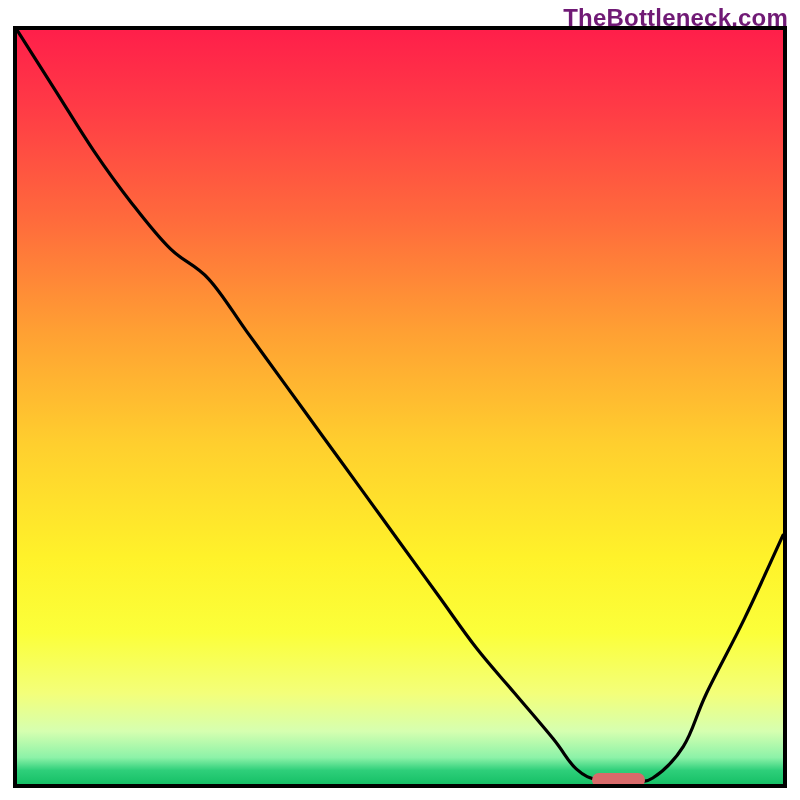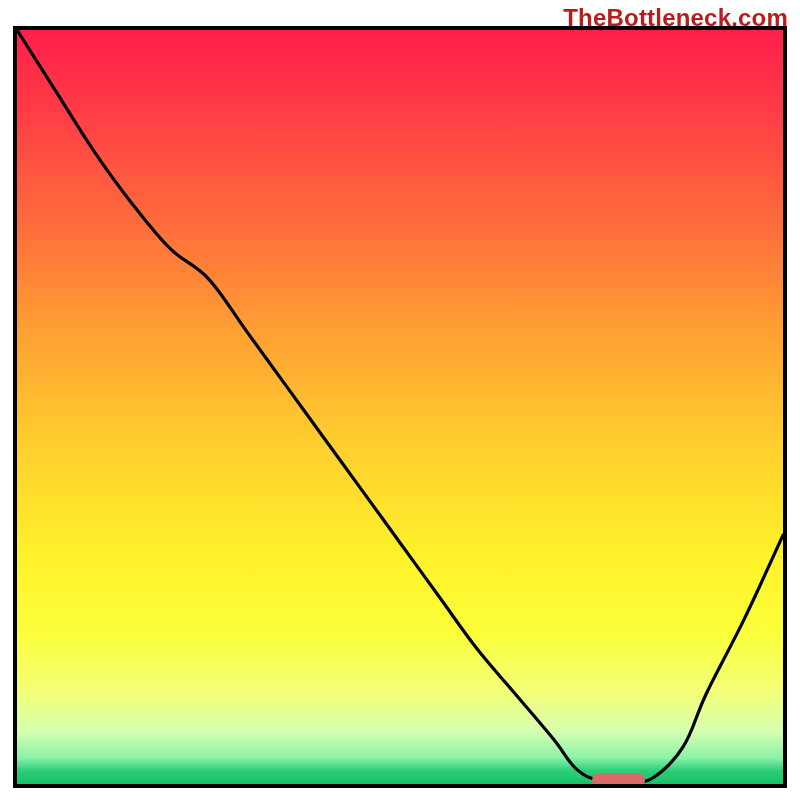--- a/index.html
+++ b/index.html
@@ -10,21 +10,21 @@
     height: 800px;
     position: relative;
     font-family: Arial, Helvetica, sans-serif;
   }
   .watermark {
     position: absolute;
     top: 4px;
     right: 12px;
     font-size: 24px;
     font-weight: 600;
-    color: #b91c1c;
+    color: #701a75;
     letter-spacing: 0.2px;
   }
   .plot-outer {
     position: absolute;
     left: 13px;
     top: 26px;
     width: 774px;
     height: 762px;
   }
   .plot-frame {

